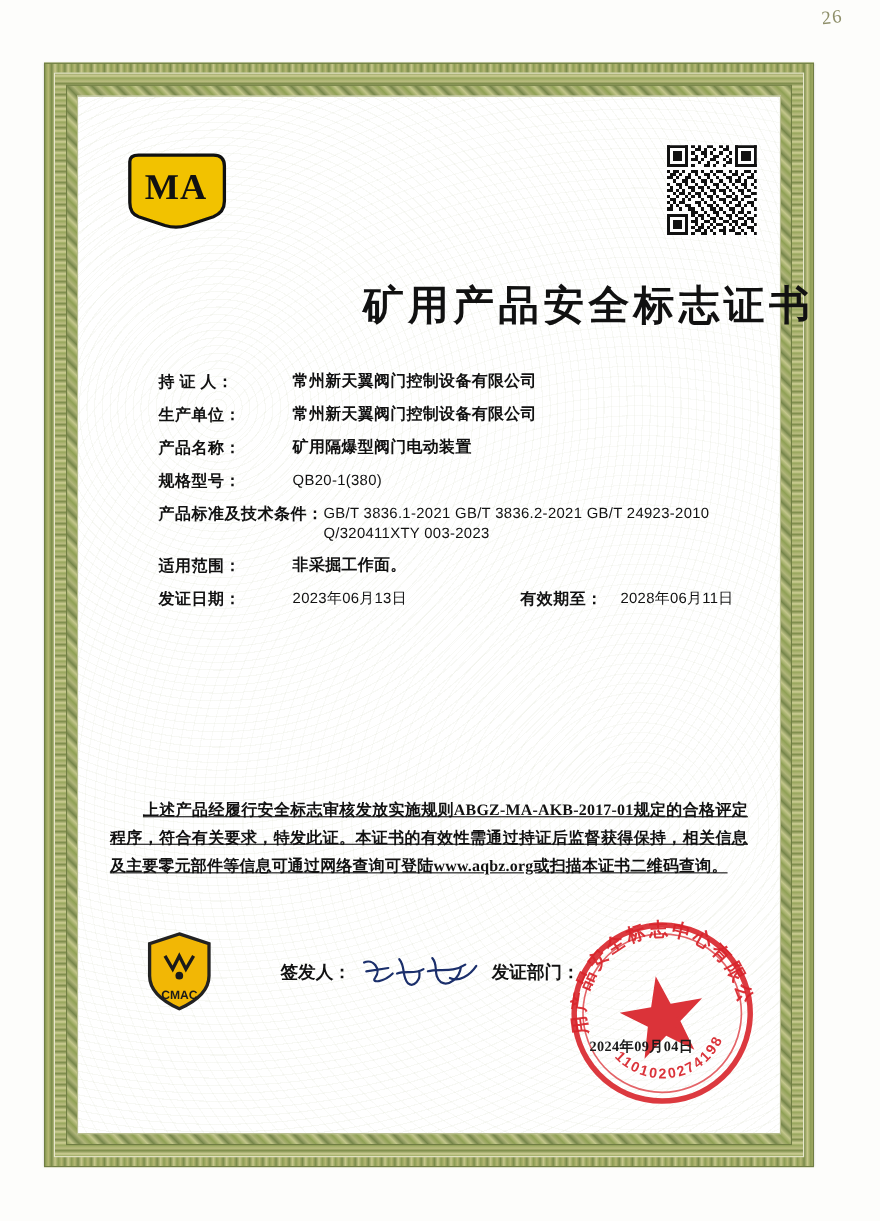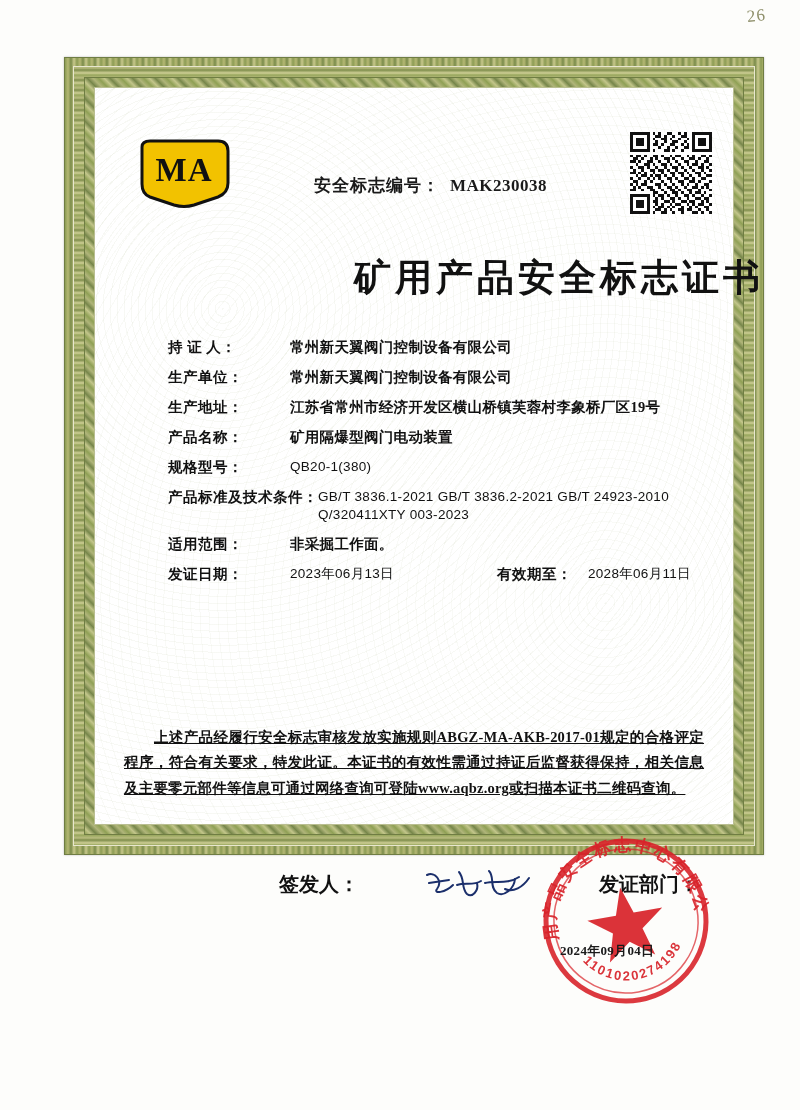--- a/index.html
+++ b/index.html
@@ -27,24 +27,24 @@
     font-family: "Liberation Serif", serif;
     font-size: 17px;
     color: #8e8f6a;
     transform: rotate(-6deg);
     letter-spacing: 1px;
   }
 
   
   .cert {
     position: absolute;
-    left: 64px;
+    left: 40px;
     top: 57px;
     width: 700px;
-    height: 798px;
+    height: 1004px;
     background: #fef9c3;
     box-shadow: 0 0 2px rgba(0,0,0,.25);
   }
   .border-outer {
     position: absolute;
     inset: 0;
     padding: 0;
     background:
       repeating-linear-gradient(90deg,
         #8c9c54 0px, #b5b874 3px, #7a8b4a 6px, #c8c88c 9px, #8c9c54 12px),
@@ -212,26 +212,25 @@
     height: 72px;
   }
 
   
   .sign-area {
     position: absolute;
     left: 215px;
     top: 812px;
     width: 420px;
     font-family: "Liberation Serif", serif;
-    font-size: 20px;
+    font-size: 16px;
     font-weight: bold;
     color: #111;
     display: flex;
     align-items: center;
-    justify-content: space-between;
   }
   .signature {
     display: inline-block;
     width: 112px;
     height: 30px;
     position: relative;
     margin-left: 4px;
     margin-right: 12px;
   }
   .sig-svg { position: absolute; left: 0; top: -6px; }
@@ -513,43 +512,36 @@
             <rect x="11" y="28" width="2" height="1"></rect>
             <rect x="15" y="28" width="1" height="1"></rect>
             <rect x="18" y="28" width="1" height="1"></rect>
           <rect x="22" y="28" width="2" height="1"></rect>
             <rect x="25" y="28" width="1" height="1"></rect>
             <rect x="28" y="28" width="1" height="1"></rect>
         </g>
       </svg>
     </div>
 
-    <div class="cert-no">
-      <span>安全标志编号：</span><span class="num">MAK230038</span>
-    </div>
 
     <div class="title">矿用产品安全标志证书</div>
 
     <div class="fields">
 
       <div class="row">
         <div class="label">持  证  人：</div>
         <div class="value">常州新天翼阀门控制设备有限公司</div>
       </div>
 
 
       <div class="row">
         <div class="label">生产单位：</div>
         <div class="value">常州新天翼阀门控制设备有限公司</div>
       </div>
 
-      <div class="row">
-        <div class="label">生产地址：</div>
-        <div class="value">江苏省常州市经济开发区横山桥镇芙蓉村李象桥厂区19号</div>
-      </div>
 
       <div class="row">
         <div class="label">产品名称：</div>
         <div class="value">矿用隔爆型阀门电动装置</div>
       </div>
 
       <div class="row">
         <div class="label">规格型号：</div>
         <div class="value mono">QB20-1(380)</div>
       </div>
@@ -569,20 +561,28 @@
         <div class="value mono" style="width:170px">2023年06月13日</div>
         <div class="label2">有效期至：</div>
         <div class="value mono">2028年06月11日</div>
       </div>
 
 
     </div>
 
     <div class="para">上述产品经履行安全标志审核发放实施规则ABGZ-MA-AKB-2017-01规定的合格评定程序，符合有关要求，特发此证。本证书的有效性需通过持证后监督获得保持，相关信息及主要零元部件等信息可通过网络查询可登陆www.aqbz.org或扫描本证书二维码查询。</div>
 
+    <div class="cmac">
+      <svg width="62" height="72" viewBox="0 0 62 72" xmlns="http://www.w3.org/2000/svg">
+        <path d="M31 2 L58 11 L58 40 Q58 58 31 70 Q4 58 4 40 L4 11 Z" fill="#f2b705" stroke="#222" stroke-width="3"></path>
+        <path d="M18 22 L25 34 L31 22 L37 34 L44 22" fill="none" stroke="#1a1a1a" stroke-width="3"></path>
+        <circle cx="31" cy="40" r="3.5" fill="#1a1a1a"></circle>
+        <text x="31" y="61" font-family="Liberation Sans, sans-serif" font-size="11" font-weight="bold" text-anchor="middle" fill="#1a1a1a">CMAC</text>
+      </svg>
+    </div>
 
     <div class="sign-area">
       <span>签发人：</span>
       <span class="signature">
         <svg class="sig-svg" width="118" height="40" viewBox="0 0 118 40" xmlns="http://www.w3.org/2000/svg">
           <g fill="none" stroke="#1b2f6b" stroke-width="2" stroke-linecap="round">
             <path d="M8 12 C16 8, 24 18, 18 26 C14 31, 26 30, 34 22"></path>
             <path d="M10 20 L30 17"></path>
             <path d="M40 9 C46 16, 42 25, 48 31 C53 35, 60 28, 58 20"></path>
             <path d="M38 22 C46 19, 54 23, 62 18"></path>

